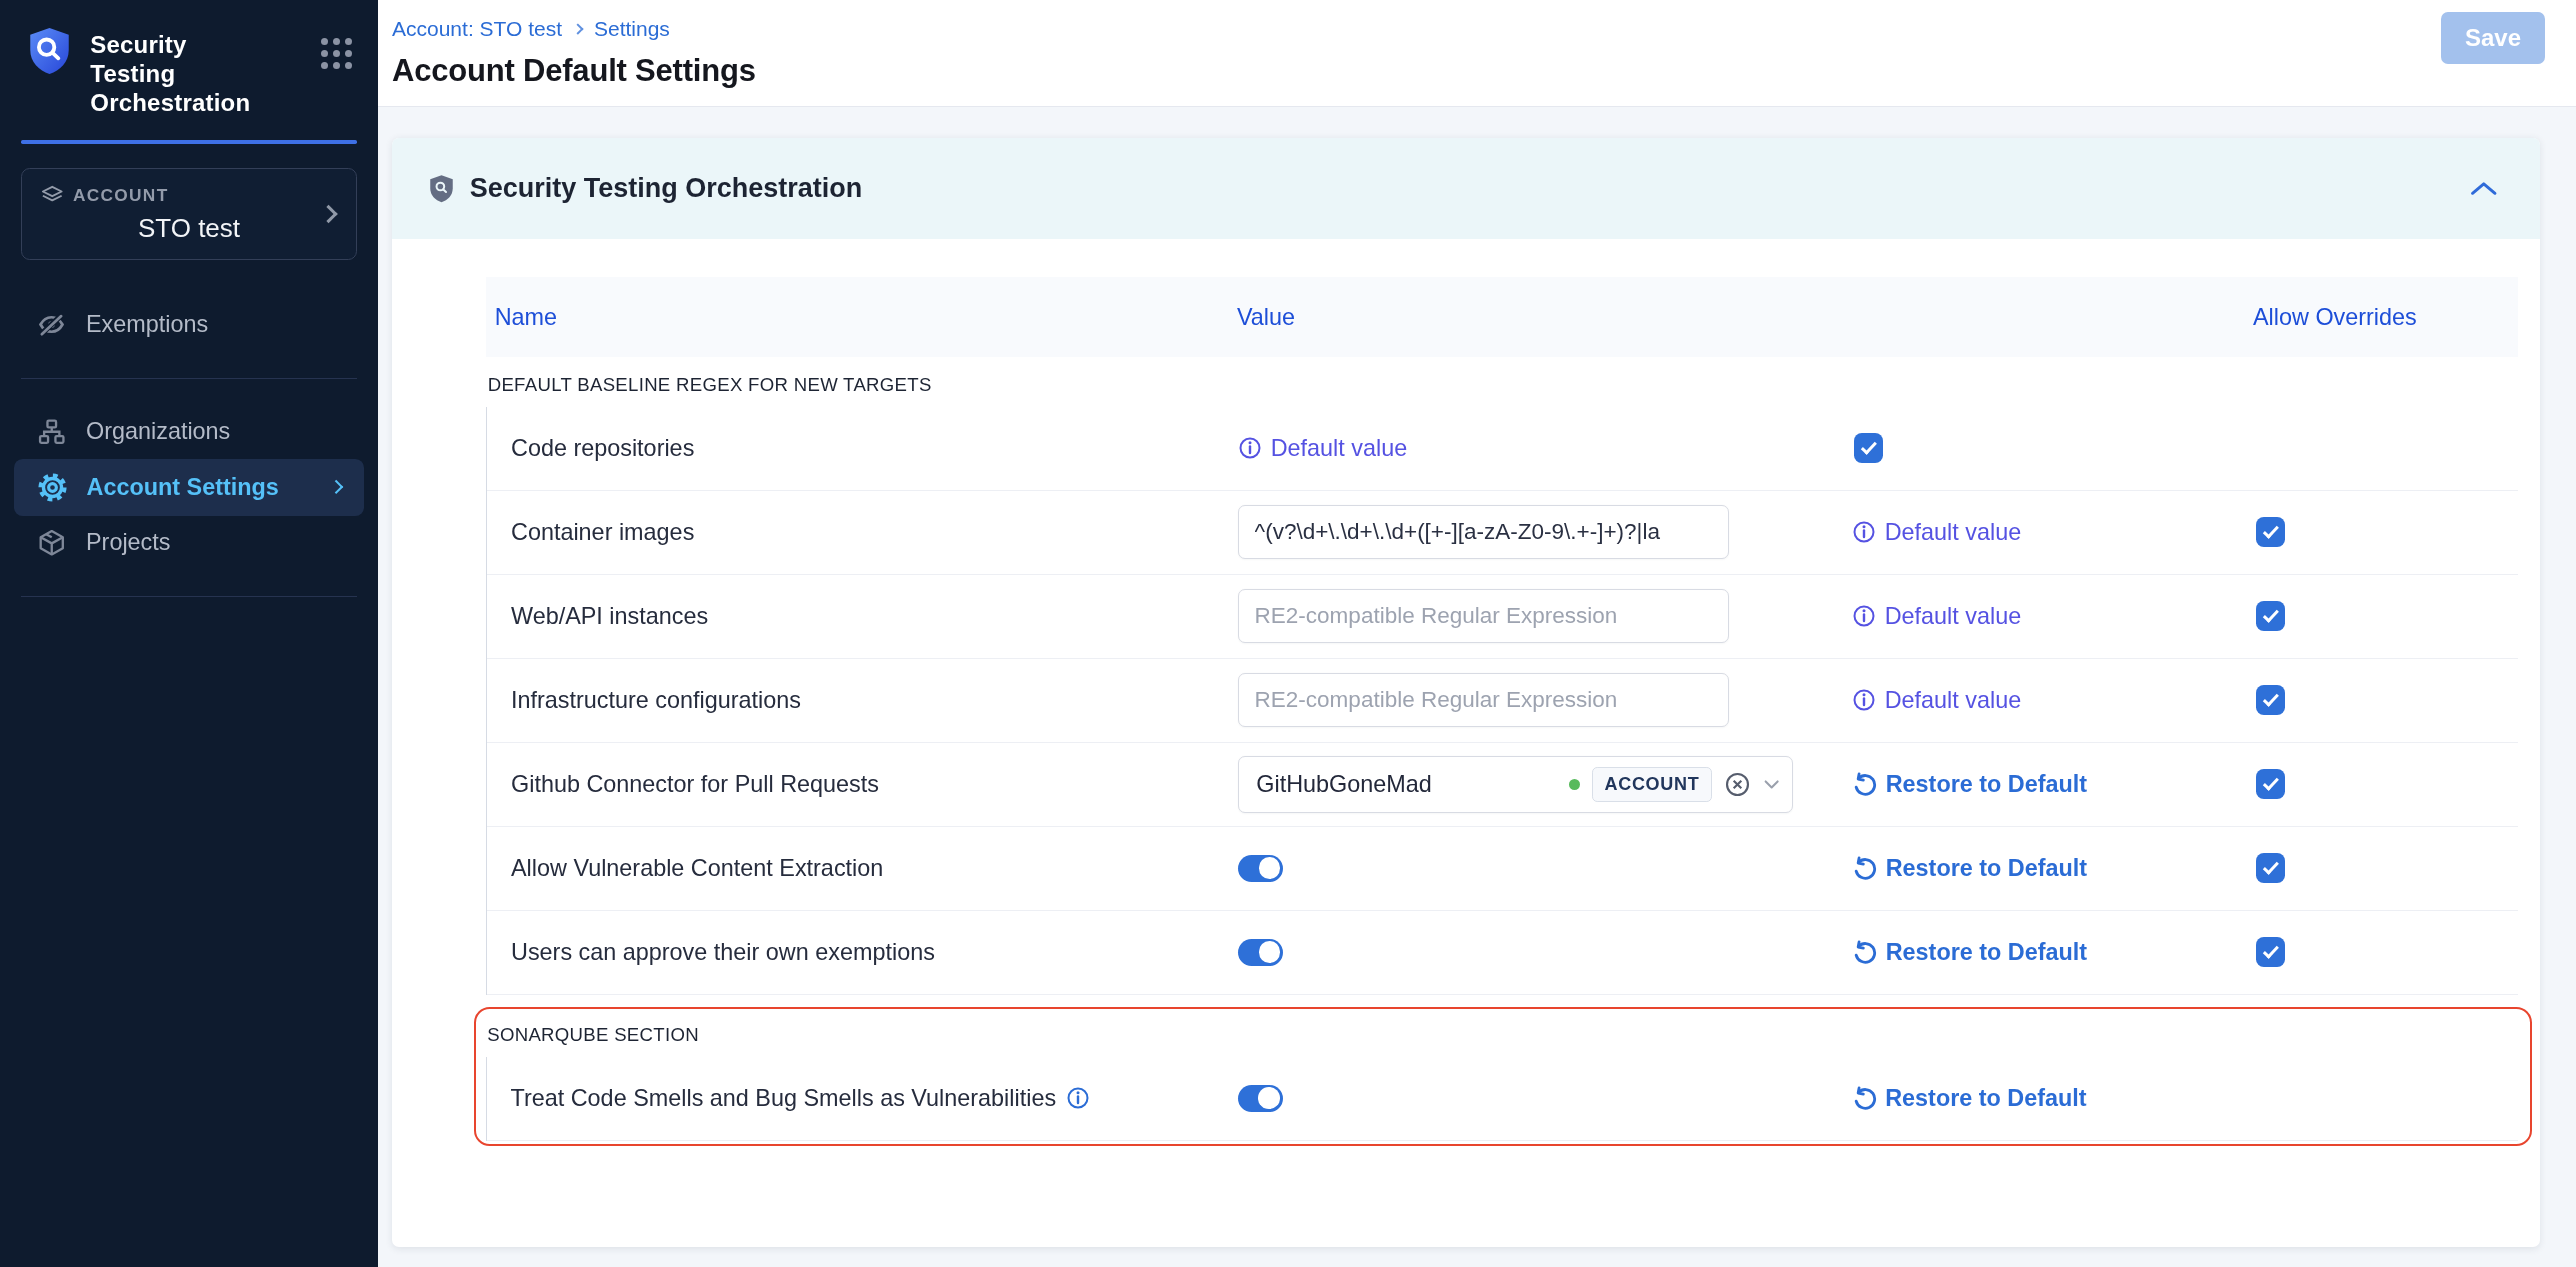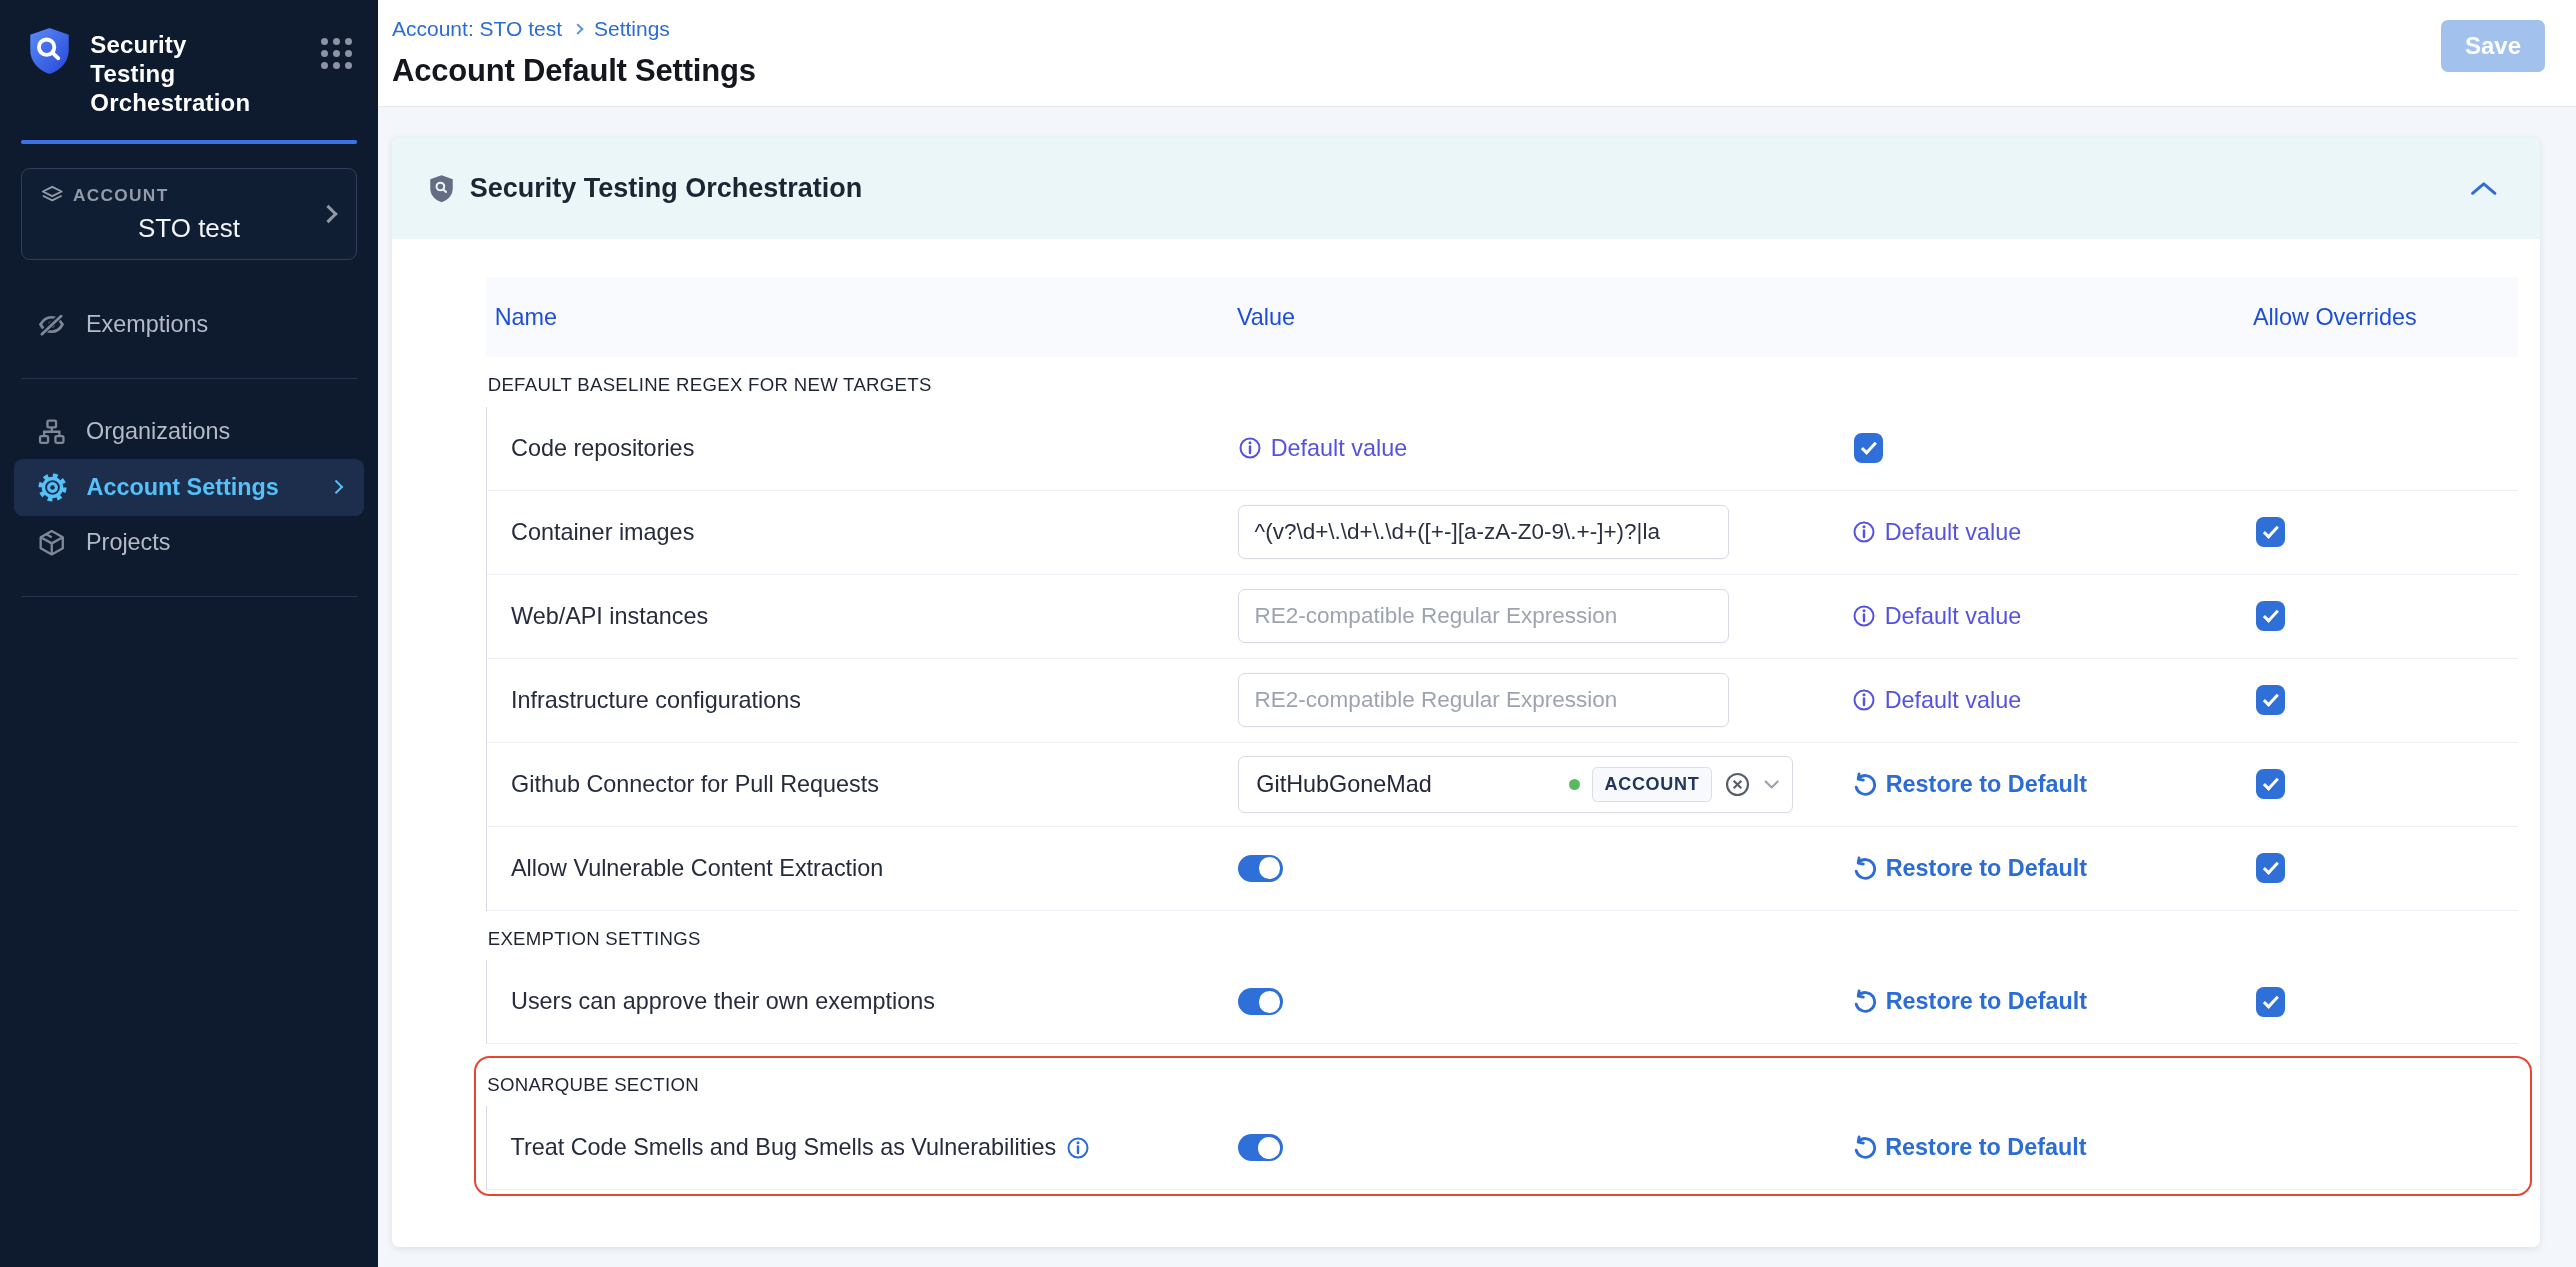--- a/index.html
+++ b/index.html
@@ -27,21 +27,21 @@
   .nav-item.active .item-chevron { position:absolute; right:22.5px; width:10.4px; height:10.4px; border-top:2.6px solid #55c1f8; border-right:2.6px solid #55c1f8; transform:rotate(45deg);}
   .side-divider { height:0.9px; background:#263350; margin:26px 21px; }
 
   
   .main { flex:1; display:flex; flex-direction:column; min-width:0; }
   .topbar { background:#ffffff; height:107px; flex:none; position:relative; padding:17.3px 0 0 14px; border-bottom:0.9px solid #e5e8ef;}
   .crumbs { display:flex; align-items:center; gap:10.4px; font-size:21px; }
   .crumbs a { color:#2b6cd5; text-decoration:none; cursor:pointer; }
   .crumb-sep { width:7.8px; height:7.8px; border-top:2.2px solid #2b6cd5; border-right:2.2px solid #2b6cd5; transform:rotate(45deg); opacity:.75; margin:0 1.7px;}
   .page-title { font-size:31px; font-weight:bold; color:#15171e; margin-top:12px; letter-spacing:-0.2px;}
-  .save-btn { position:absolute; right:31px; top:20px; width:104px; height:52px; border:none; border-radius:7px;
+  .save-btn { position:absolute; right:31px; top:12px; width:104px; height:52px; border:none; border-radius:7px;
     background:#a3c1ed; color:#ffffff; font-size:24px; font-weight:bold; font-family:inherit; cursor:default;}
 
   .page { flex:1; padding:31px 36px 17.3px 14px; overflow:hidden; }
   .card { background:#ffffff; border-radius:7px; box-shadow:0 1.7px 7px rgba(40,50,70,.10); min-height:1109px; }
   .card-head { height:101px; background:#ebf6f9; border-radius:7px 7px 0 0; display:flex; align-items:center; gap:14.7px; padding-left:36px; position:relative;}
   .card-title { font-size:27px; font-weight:bold; color:#1d2433; }
   .collapse-chevron { position:absolute; right:42px; top:50%; transform:translateY(-50%); cursor:pointer; }
 
   .card-body { padding:38px 22.5px 14px 94px; }
   .grid-cols { display:grid; grid-template-columns:751px 614px 402px 1fr; align-items:center; }
@@ -361,21 +361,20 @@
                     </div>
                     <div>
                       <div class="checkbox">
                         <span class="checkmark"></span>
                       </div>
                     </div>
                   </div>
                 </div>
               </div>
               <div class="section">
-                <div class="sec-label">EXEMPTION SETTINGS</div>
                 <div class="rows">
                   <div class="row grid-cols">
                     <div class="c1">
                       <span>Users can approve their own exemptions</span>
                     </div>
                     <div>
                       <div class="toggle">
                         <div class="toggle-knob"></div>
                       </div>
                     </div>

